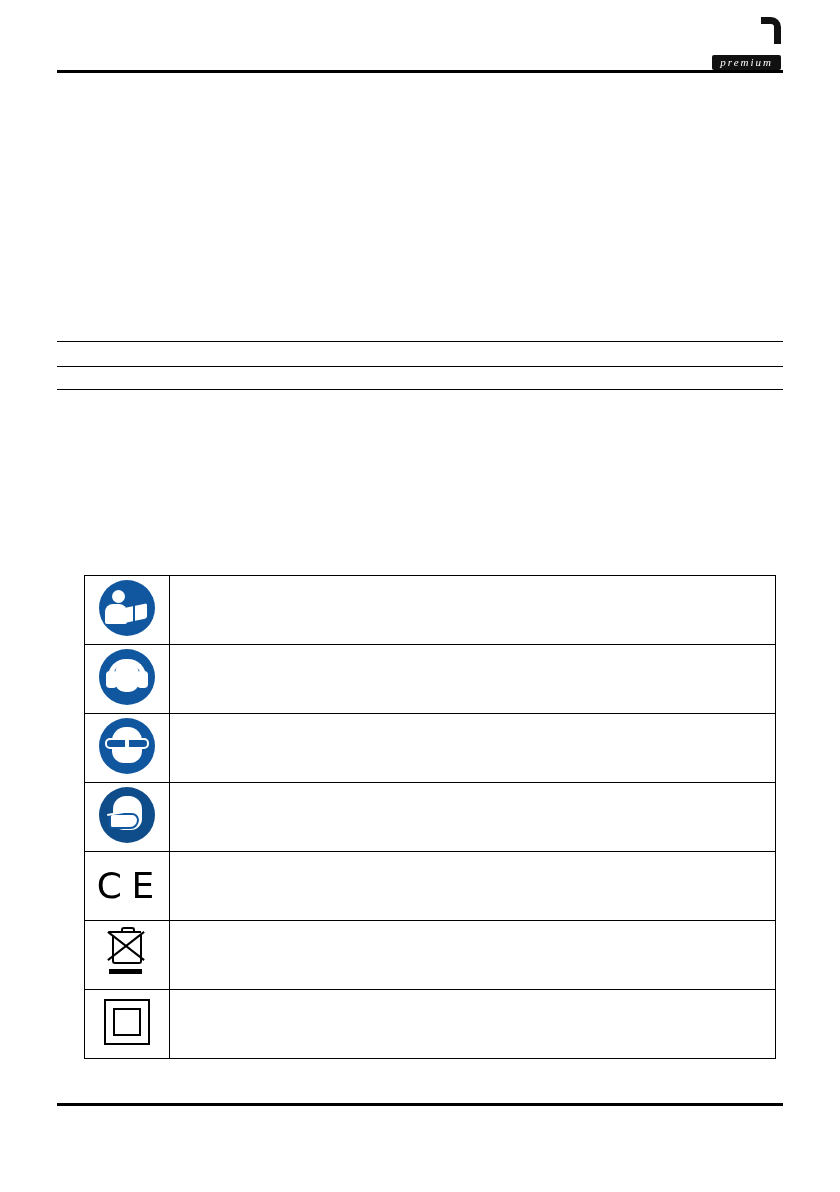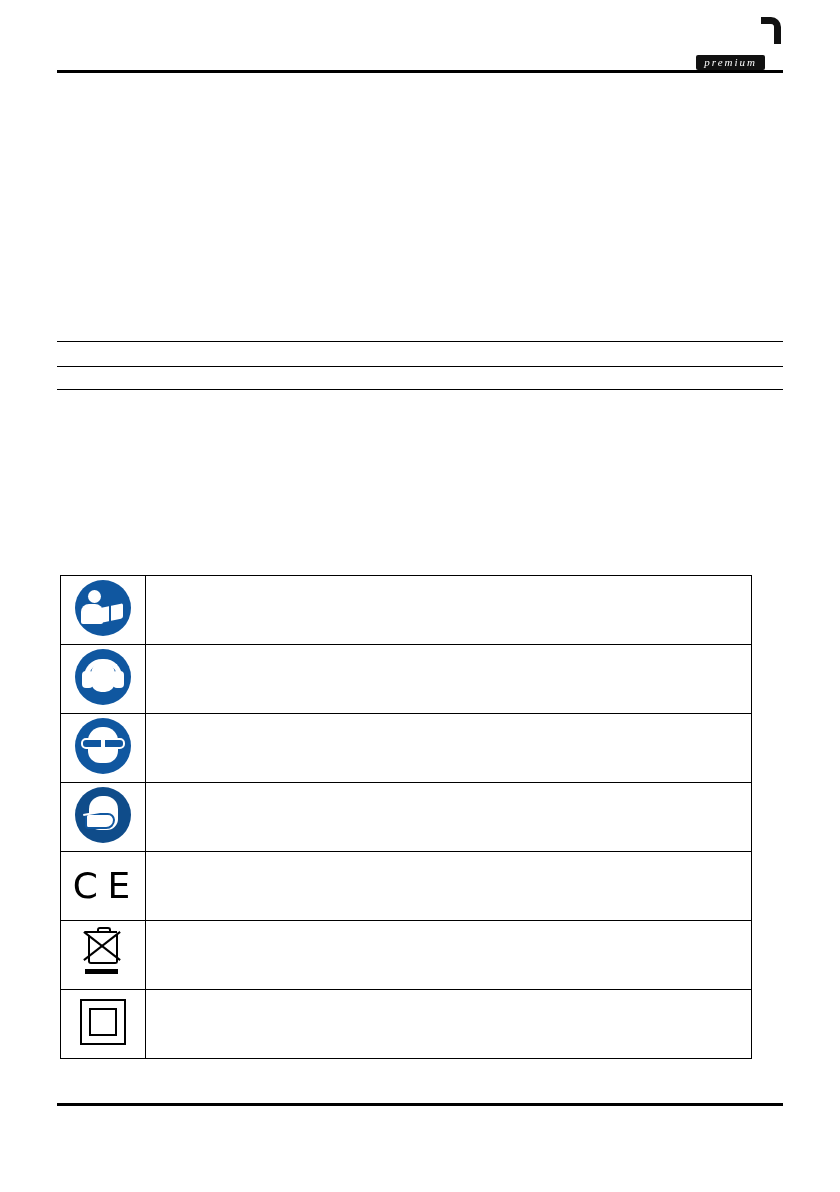--- a/index.html
+++ b/index.html
@@ -54,21 +54,21 @@
     right: 2px;
     top: 3px;
     width: 13px;
     height: 20px;
     border-top: 7px solid #111;
     border-right: 7px solid #111;
     border-top-right-radius: 10px;
   }
   .logo-sub {
     position: absolute;
-    right: 18px;
+    right: 2px;
     top: 41px;
     background: #111111;
     color: #ffffff;
     font-family: "Liberation Serif", serif;
     font-style: italic;
     font-size: 11px;
     letter-spacing: 2px;
     padding: 1px 8px 2px 8px;
     border-radius: 2px;
     line-height: 12px;
@@ -159,21 +159,21 @@
     left: 57px;
     top: 470px;
     width: 726px;
     font-size: 12.5px;
     line-height: 19px;
   }
 
   
   .sym-table {
     position: absolute;
-    left: 60px;
+    left: 84px;
     top: 575px;
     width: 692px;
     border-collapse: collapse;
   }
   .sym-table td {
     border: 1px solid #000;
     vertical-align: middle;
     padding: 0;
   }
   .sym-icon-cell {

